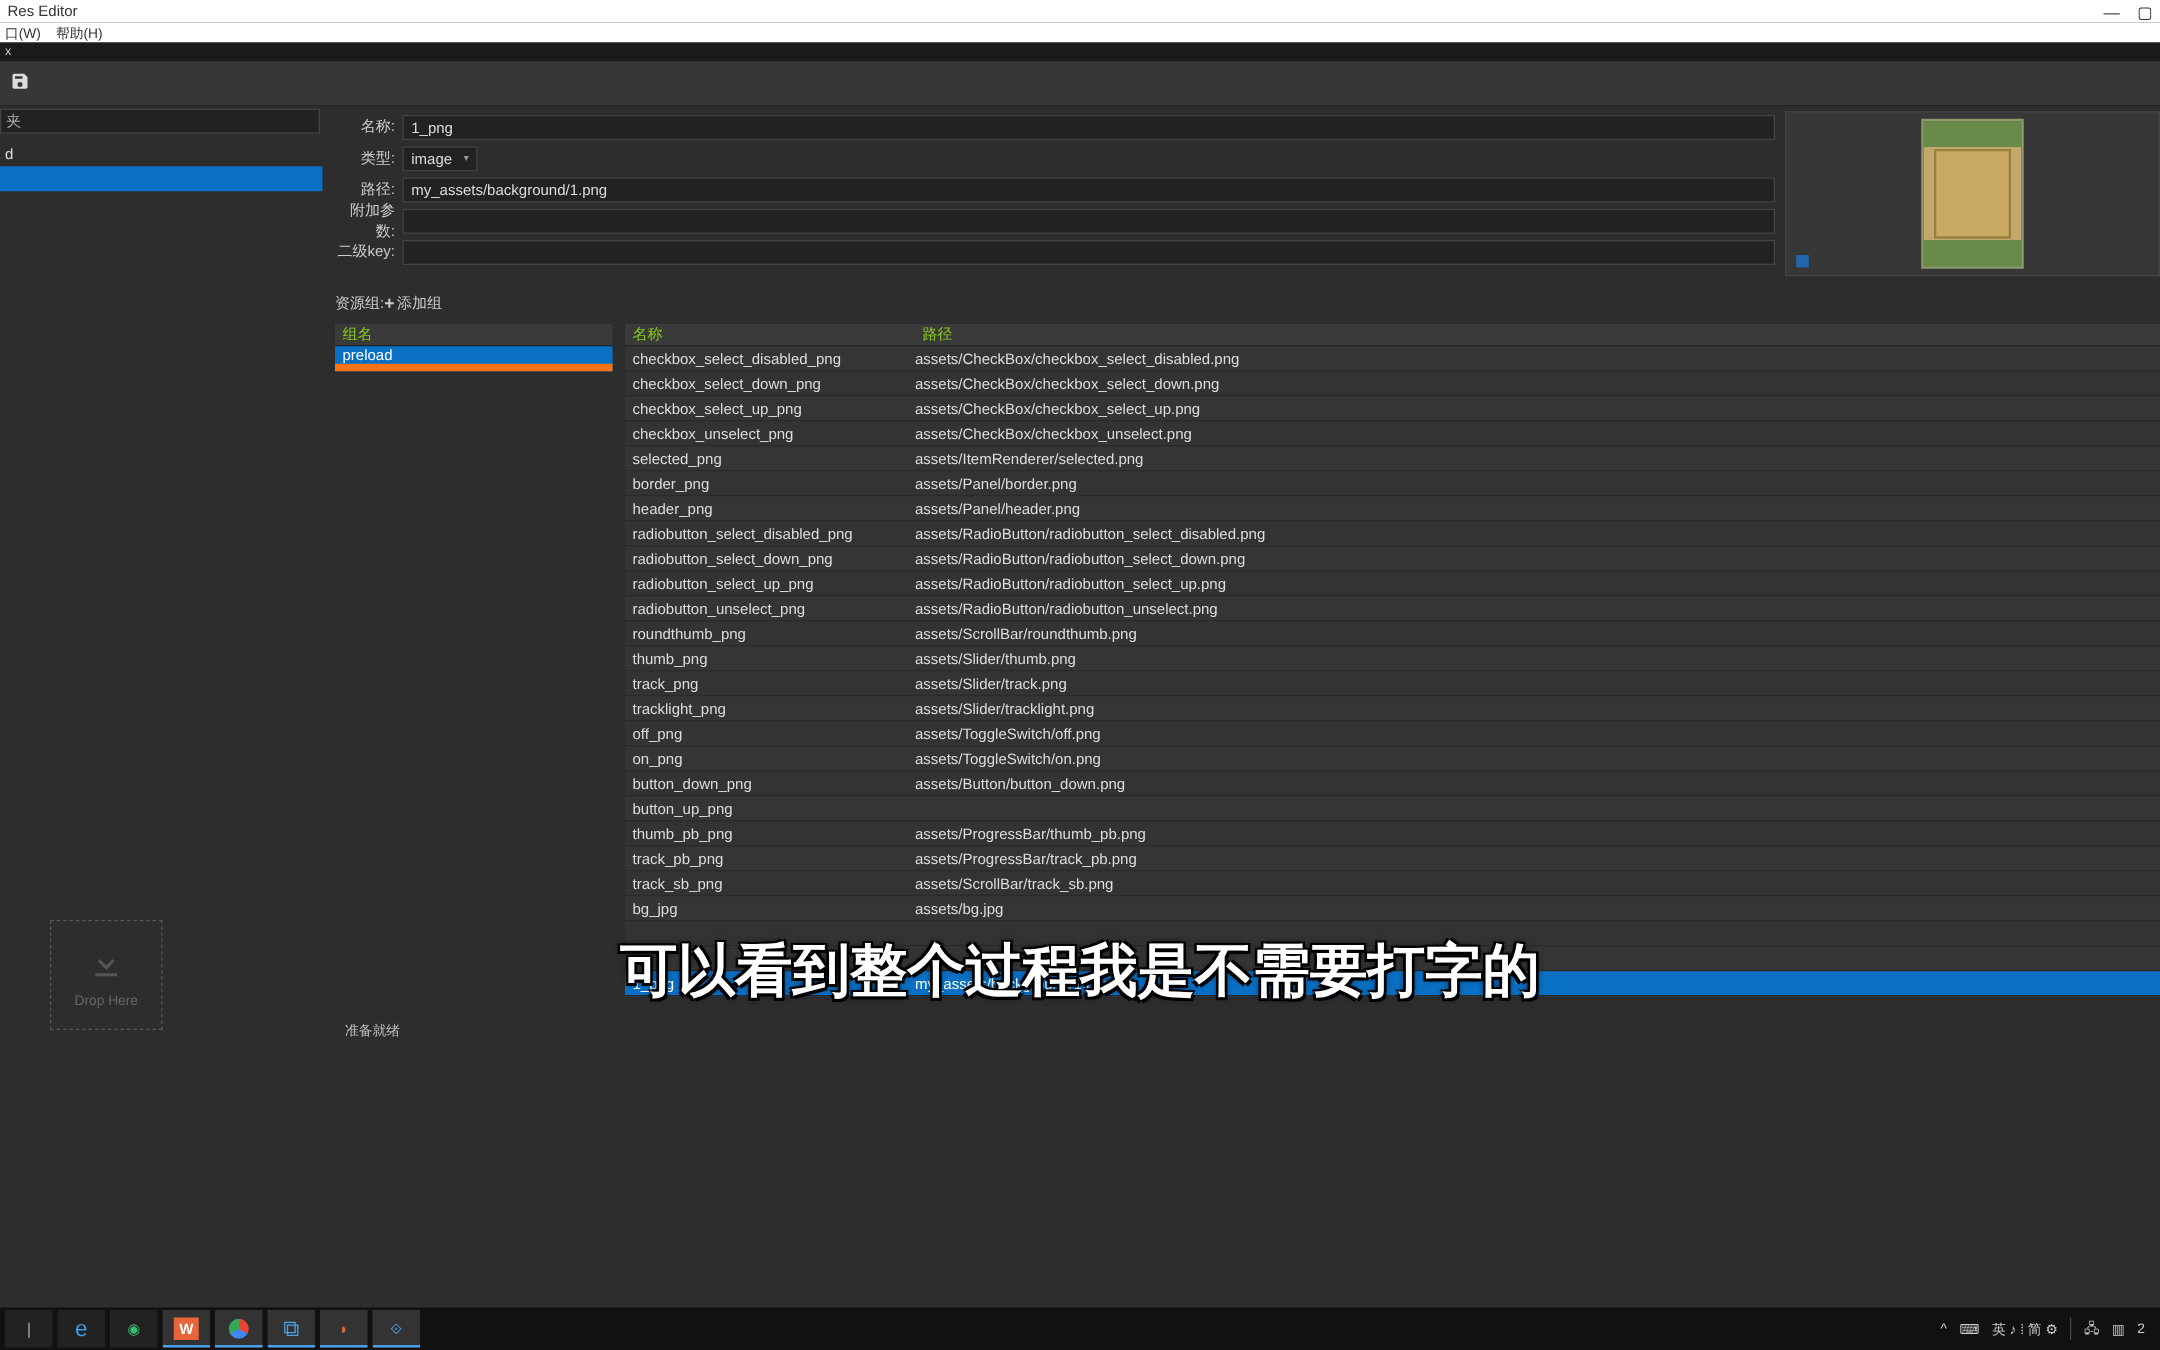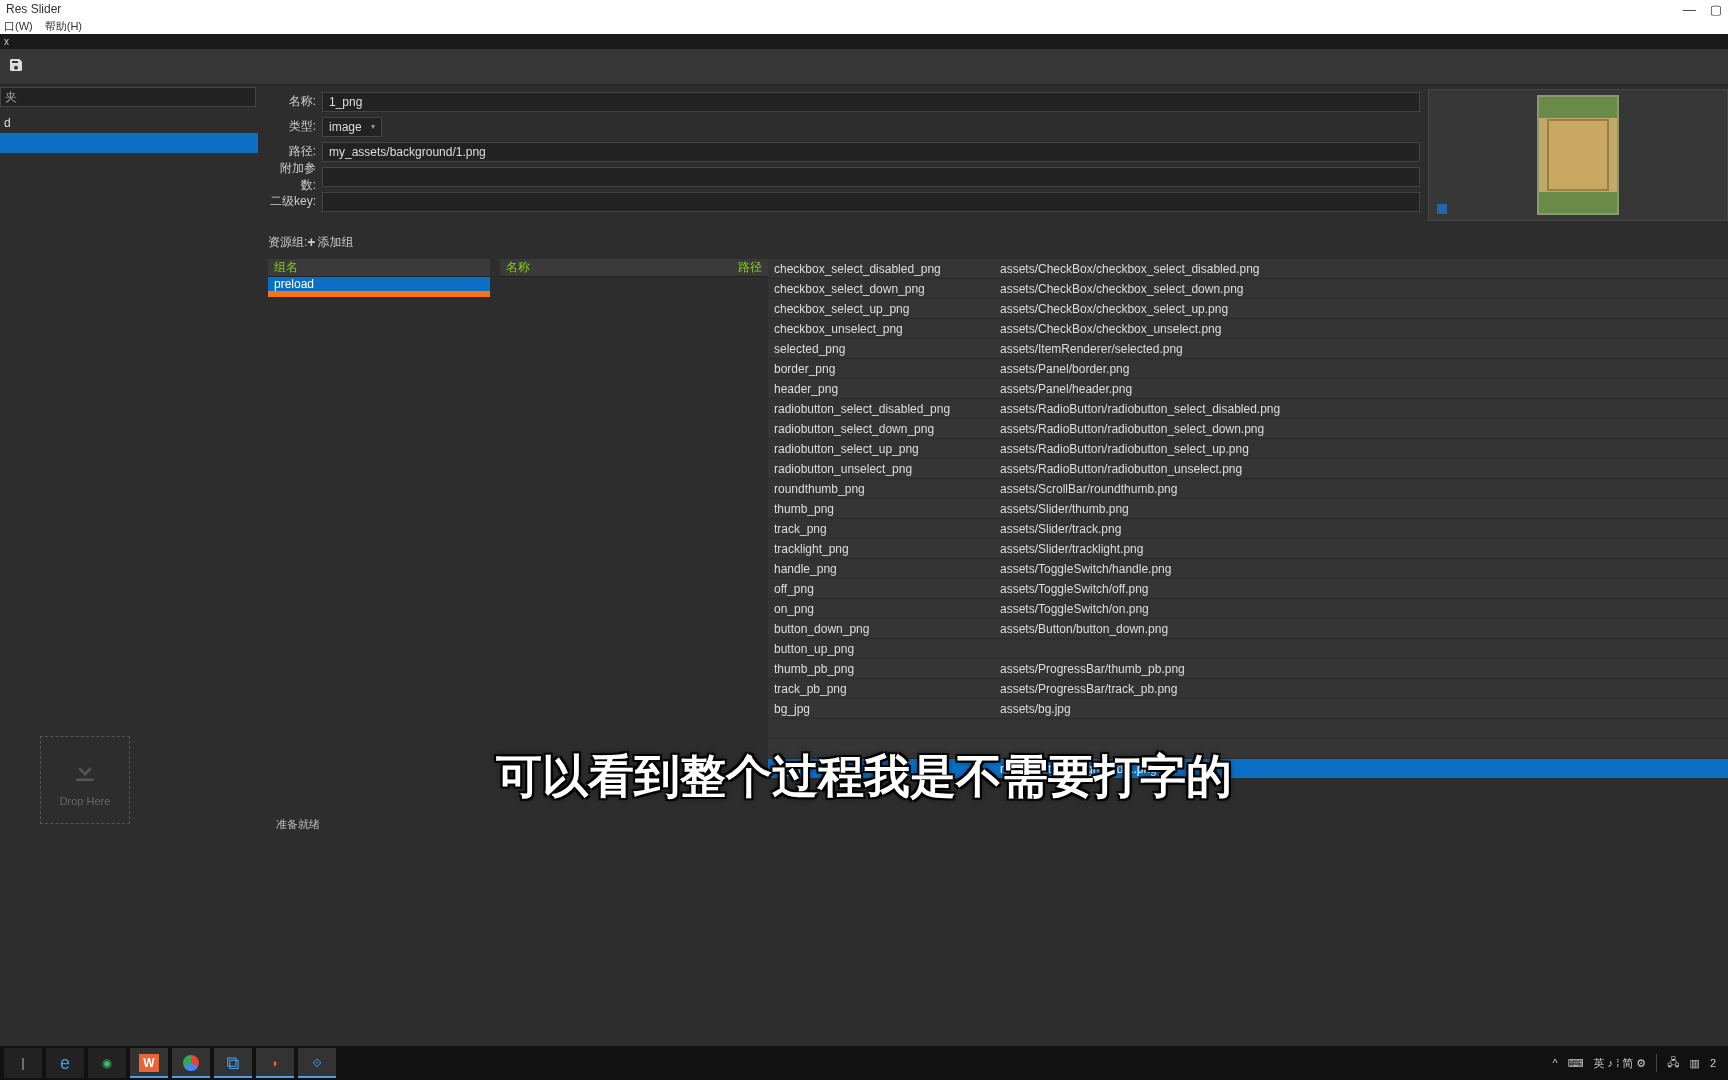--- a/index.html
+++ b/index.html
@@ -48,21 +48,21 @@
 .grouprow { display: flex; align-items: center; height: 30px; gap: 0; margin-top: 6px; color: #ccc; }
 .addgrp { display: flex; align-items: center; gap: 2px; cursor: pointer; }
 .addgrp .plus { font-weight: bold; font-size: 14px; }
 
 .tables { display: flex; flex: 1; gap: 10px; overflow: hidden; margin-top: 2px; }
 .grouptbl { width: 222px; background: #2d2d2d; }
 .grouptbl .hdr, .filetbl .hdr { background: #3a3a3a; height: 18px; display: flex; align-items: center; padding: 0 6px; color: #84cc16; font-size: 12px; border-bottom: 1px solid #222; }
 .grouptbl .row { height: 20px; display: flex; align-items: center; padding: 0 6px; background: #333; border-bottom: 6px solid #f97316; }
 .grouptbl .row.sel { background: #0a70c5; color: #fff; }
 
-.filetbl { flex: 1; display: flex; flex-direction: row; overflow: hidden; }
+.filetbl { flex: 1; display: flex; flex-direction: column; overflow: hidden; }
 .filetbl .hdr { display: flex; }
 .filetbl .hdr .c1 { width: 232px; }
 .filetbl .hdr .c2 { flex: 1; }
 .filetbl .body { flex: 1; overflow: hidden; }
 .filetbl .row { height: 20px; display: flex; align-items: center; background: #333; border-bottom: 1px solid #2a2a2a; font-size: 12px; }
 .filetbl .row:nth-child(odd){ background:#353535; }
 .filetbl .row .c1 { width: 232px; padding-left: 6px; }
 .filetbl .row .c2 { flex: 1; padding-left: 0; }
 .filetbl .row.sel { background: #0a70c5; color: #fff; }
 
@@ -75,21 +75,21 @@
 .taskbar { position: absolute; left: 0; right: 0; bottom: 0; height: 34px; background: #111; display: flex; align-items: center; padding: 0 4px; gap: 4px; }
 .taskbar .btn { width: 38px; height: 30px; background: #222; display: flex; align-items: center; justify-content: center; }
 .taskbar .btn.active { background: #333; box-shadow: inset 0 -2px 0 #4aa0e8; }
 .taskbar .tray { margin-left: auto; display: flex; align-items: center; gap: 10px; color: #ccc; font-size: 11px; padding-right: 8px; }
 .taskbar .tray .sep { width: 1px; height: 18px; background: #444; }
 </style>
 </head>
 <body>
 
 <div class="titlebar">
-  <span>Res Slider</span>
+  <span>Res Editor</span>
   <span class="wincon">
     <span>—</span>
     <span>▢</span>
   </span>
 </div>
 
 <div class="menubar">
   <span>口(W)</span>
   <span>帮助(H)</span>
 </div>
@@ -241,24 +241,20 @@
             </div>
             <div class="row">
               <div class="c1">track_png</div>
               <div class="c2">assets/Slider/track.png</div>
             </div>
             <div class="row">
               <div class="c1">tracklight_png</div>
               <div class="c2">assets/Slider/tracklight.png</div>
             </div>
             <div class="row">
-              <div class="c1">handle_png</div>
-              <div class="c2">assets/ToggleSwitch/handle.png</div>
-            </div>
-            <div class="row">
               <div class="c1">off_png</div>
               <div class="c2">assets/ToggleSwitch/off.png</div>
             </div>
             <div class="row">
               <div class="c1">on_png</div>
               <div class="c2">assets/ToggleSwitch/on.png</div>
             </div>
             <div class="row">
               <div class="c1">button_down_png</div>
               <div class="c2">assets/Button/button_down.png</div>
@@ -266,20 +262,24 @@
             <div class="row">
               <div class="c1">button_up_png</div>
             </div>
             <div class="row">
               <div class="c1">thumb_pb_png</div>
               <div class="c2">assets/ProgressBar/thumb_pb.png</div>
             </div>
             <div class="row">
               <div class="c1">track_pb_png</div>
               <div class="c2">assets/ProgressBar/track_pb.png</div>
+            </div>
+            <div class="row">
+              <div class="c1">track_sb_png</div>
+              <div class="c2">assets/ScrollBar/track_sb.png</div>
             </div>
             <div class="row">
               <div class="c1">bg_jpg</div>
               <div class="c2">assets/bg.jpg</div>
             </div>
             <div class="row">
               <div class="c1"></div>
               <div class="c2"></div>
             </div>
             <div class="row">

